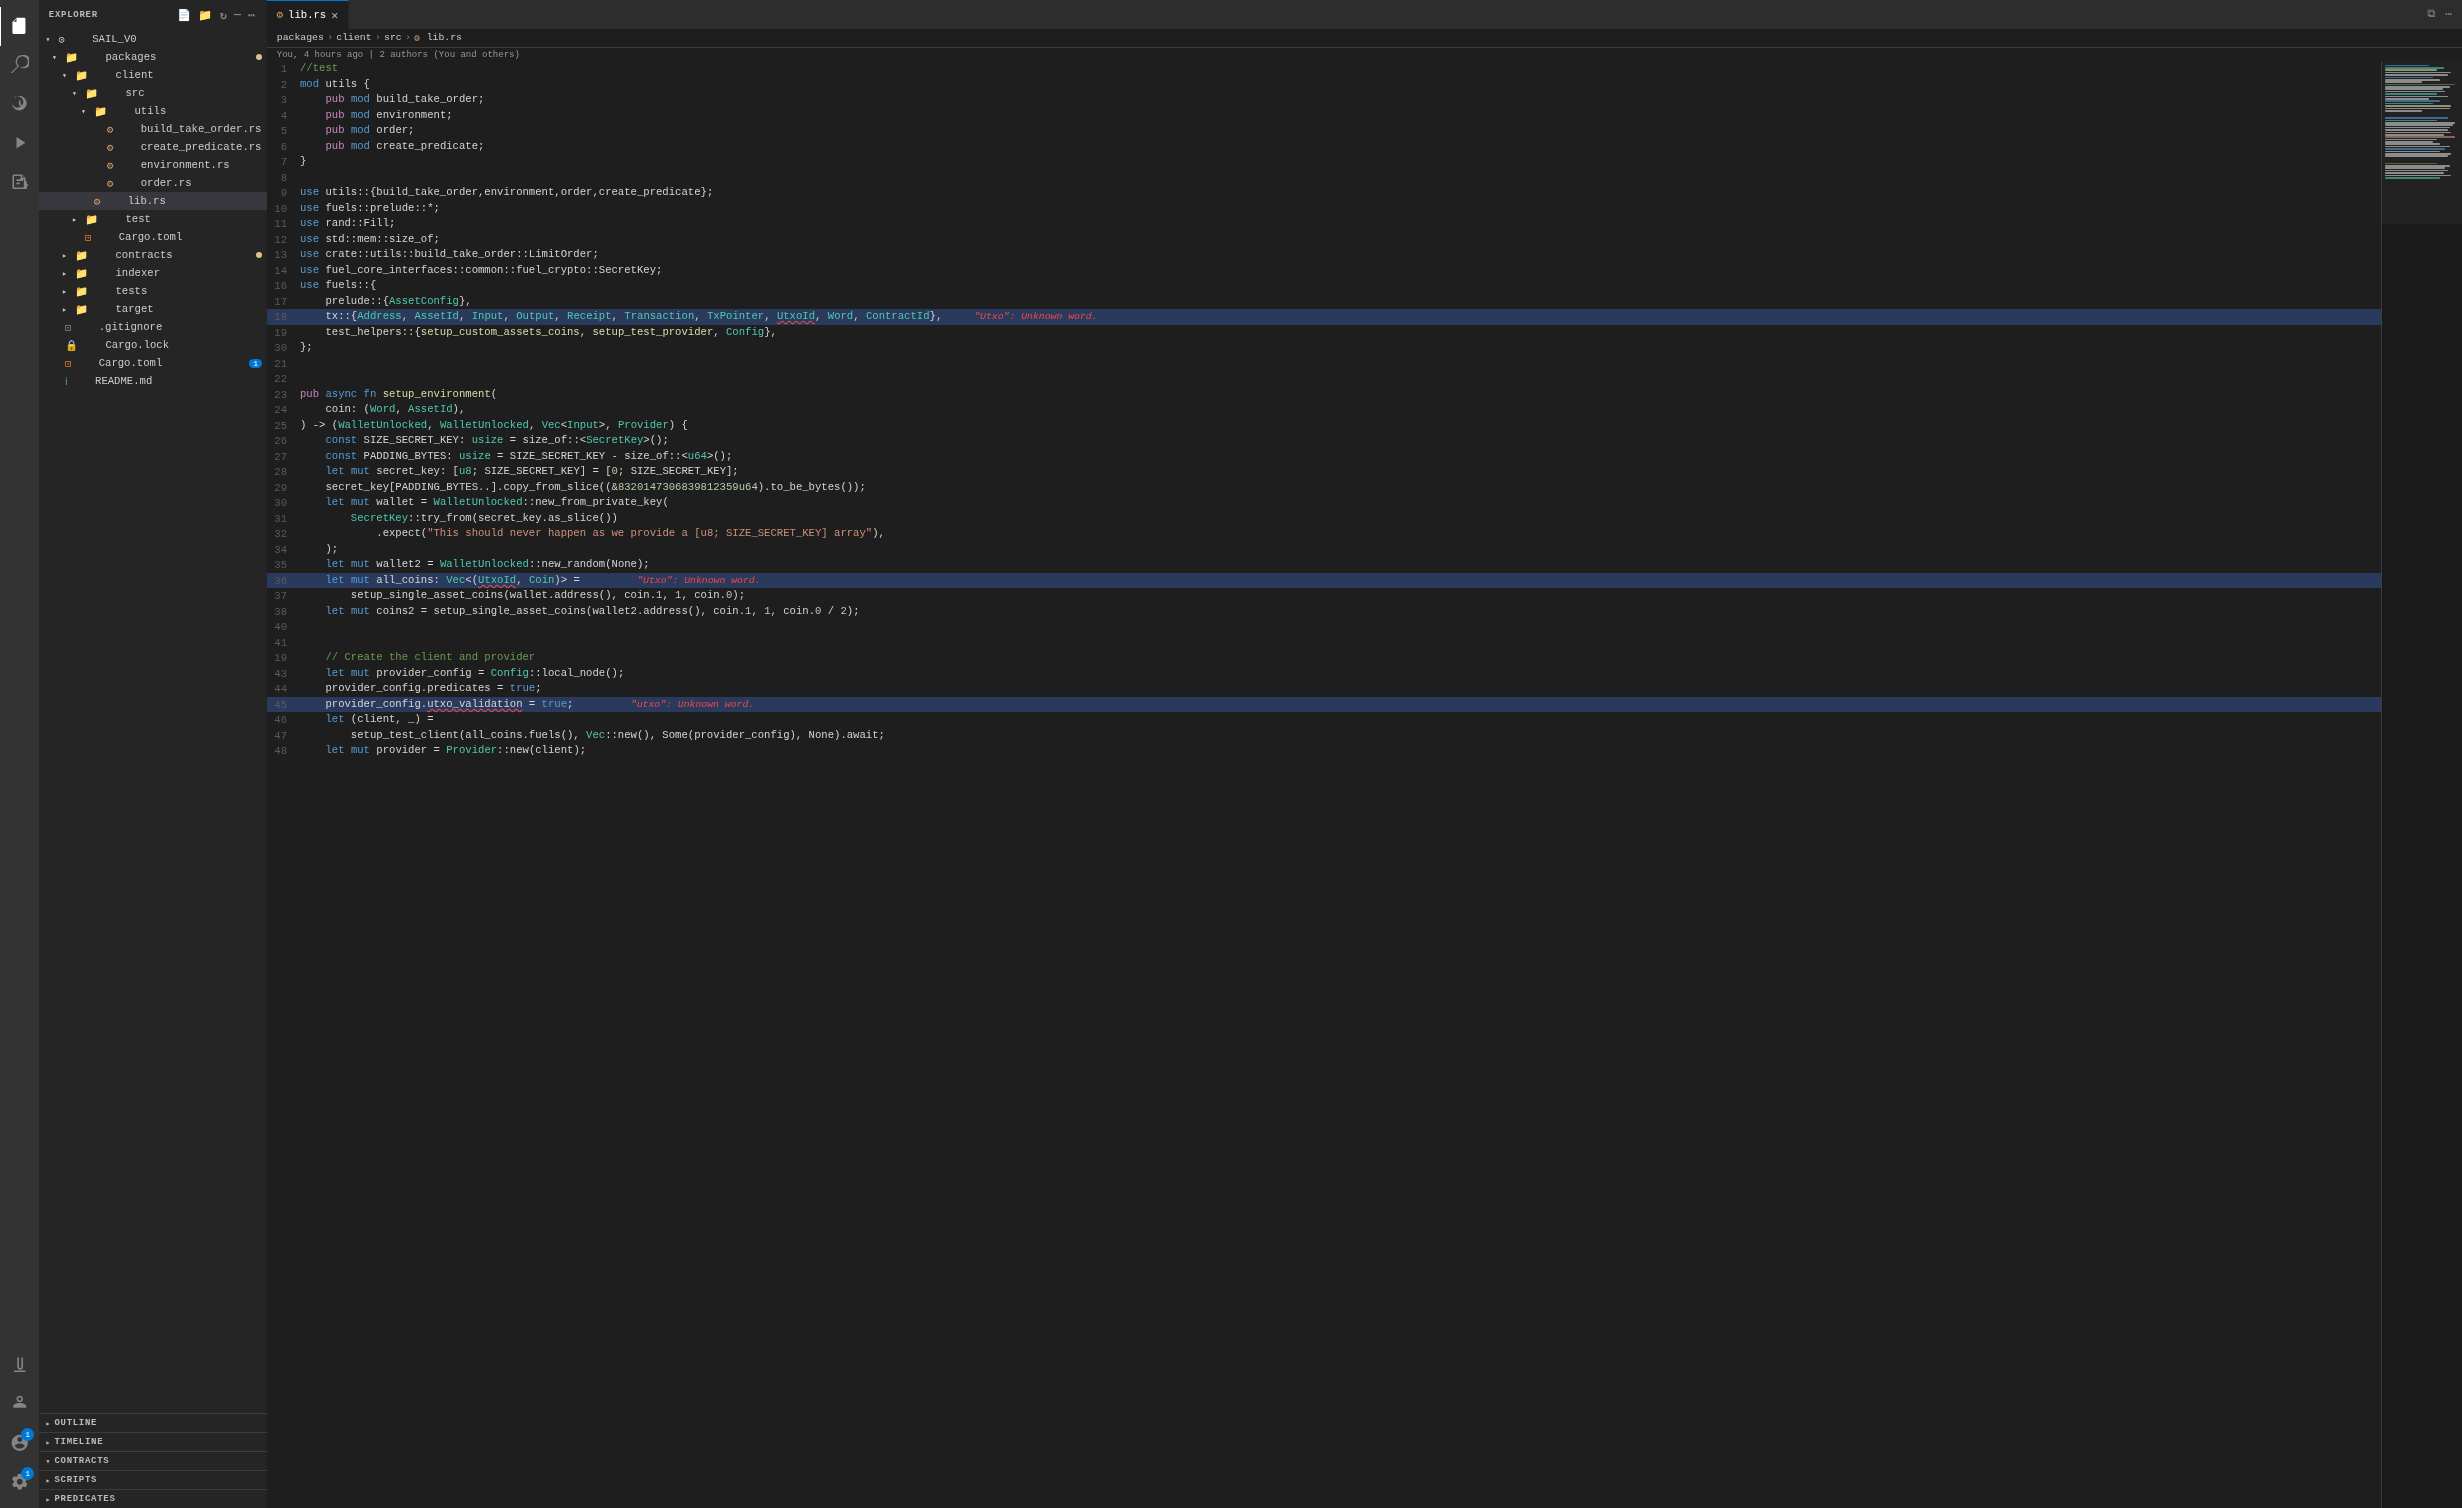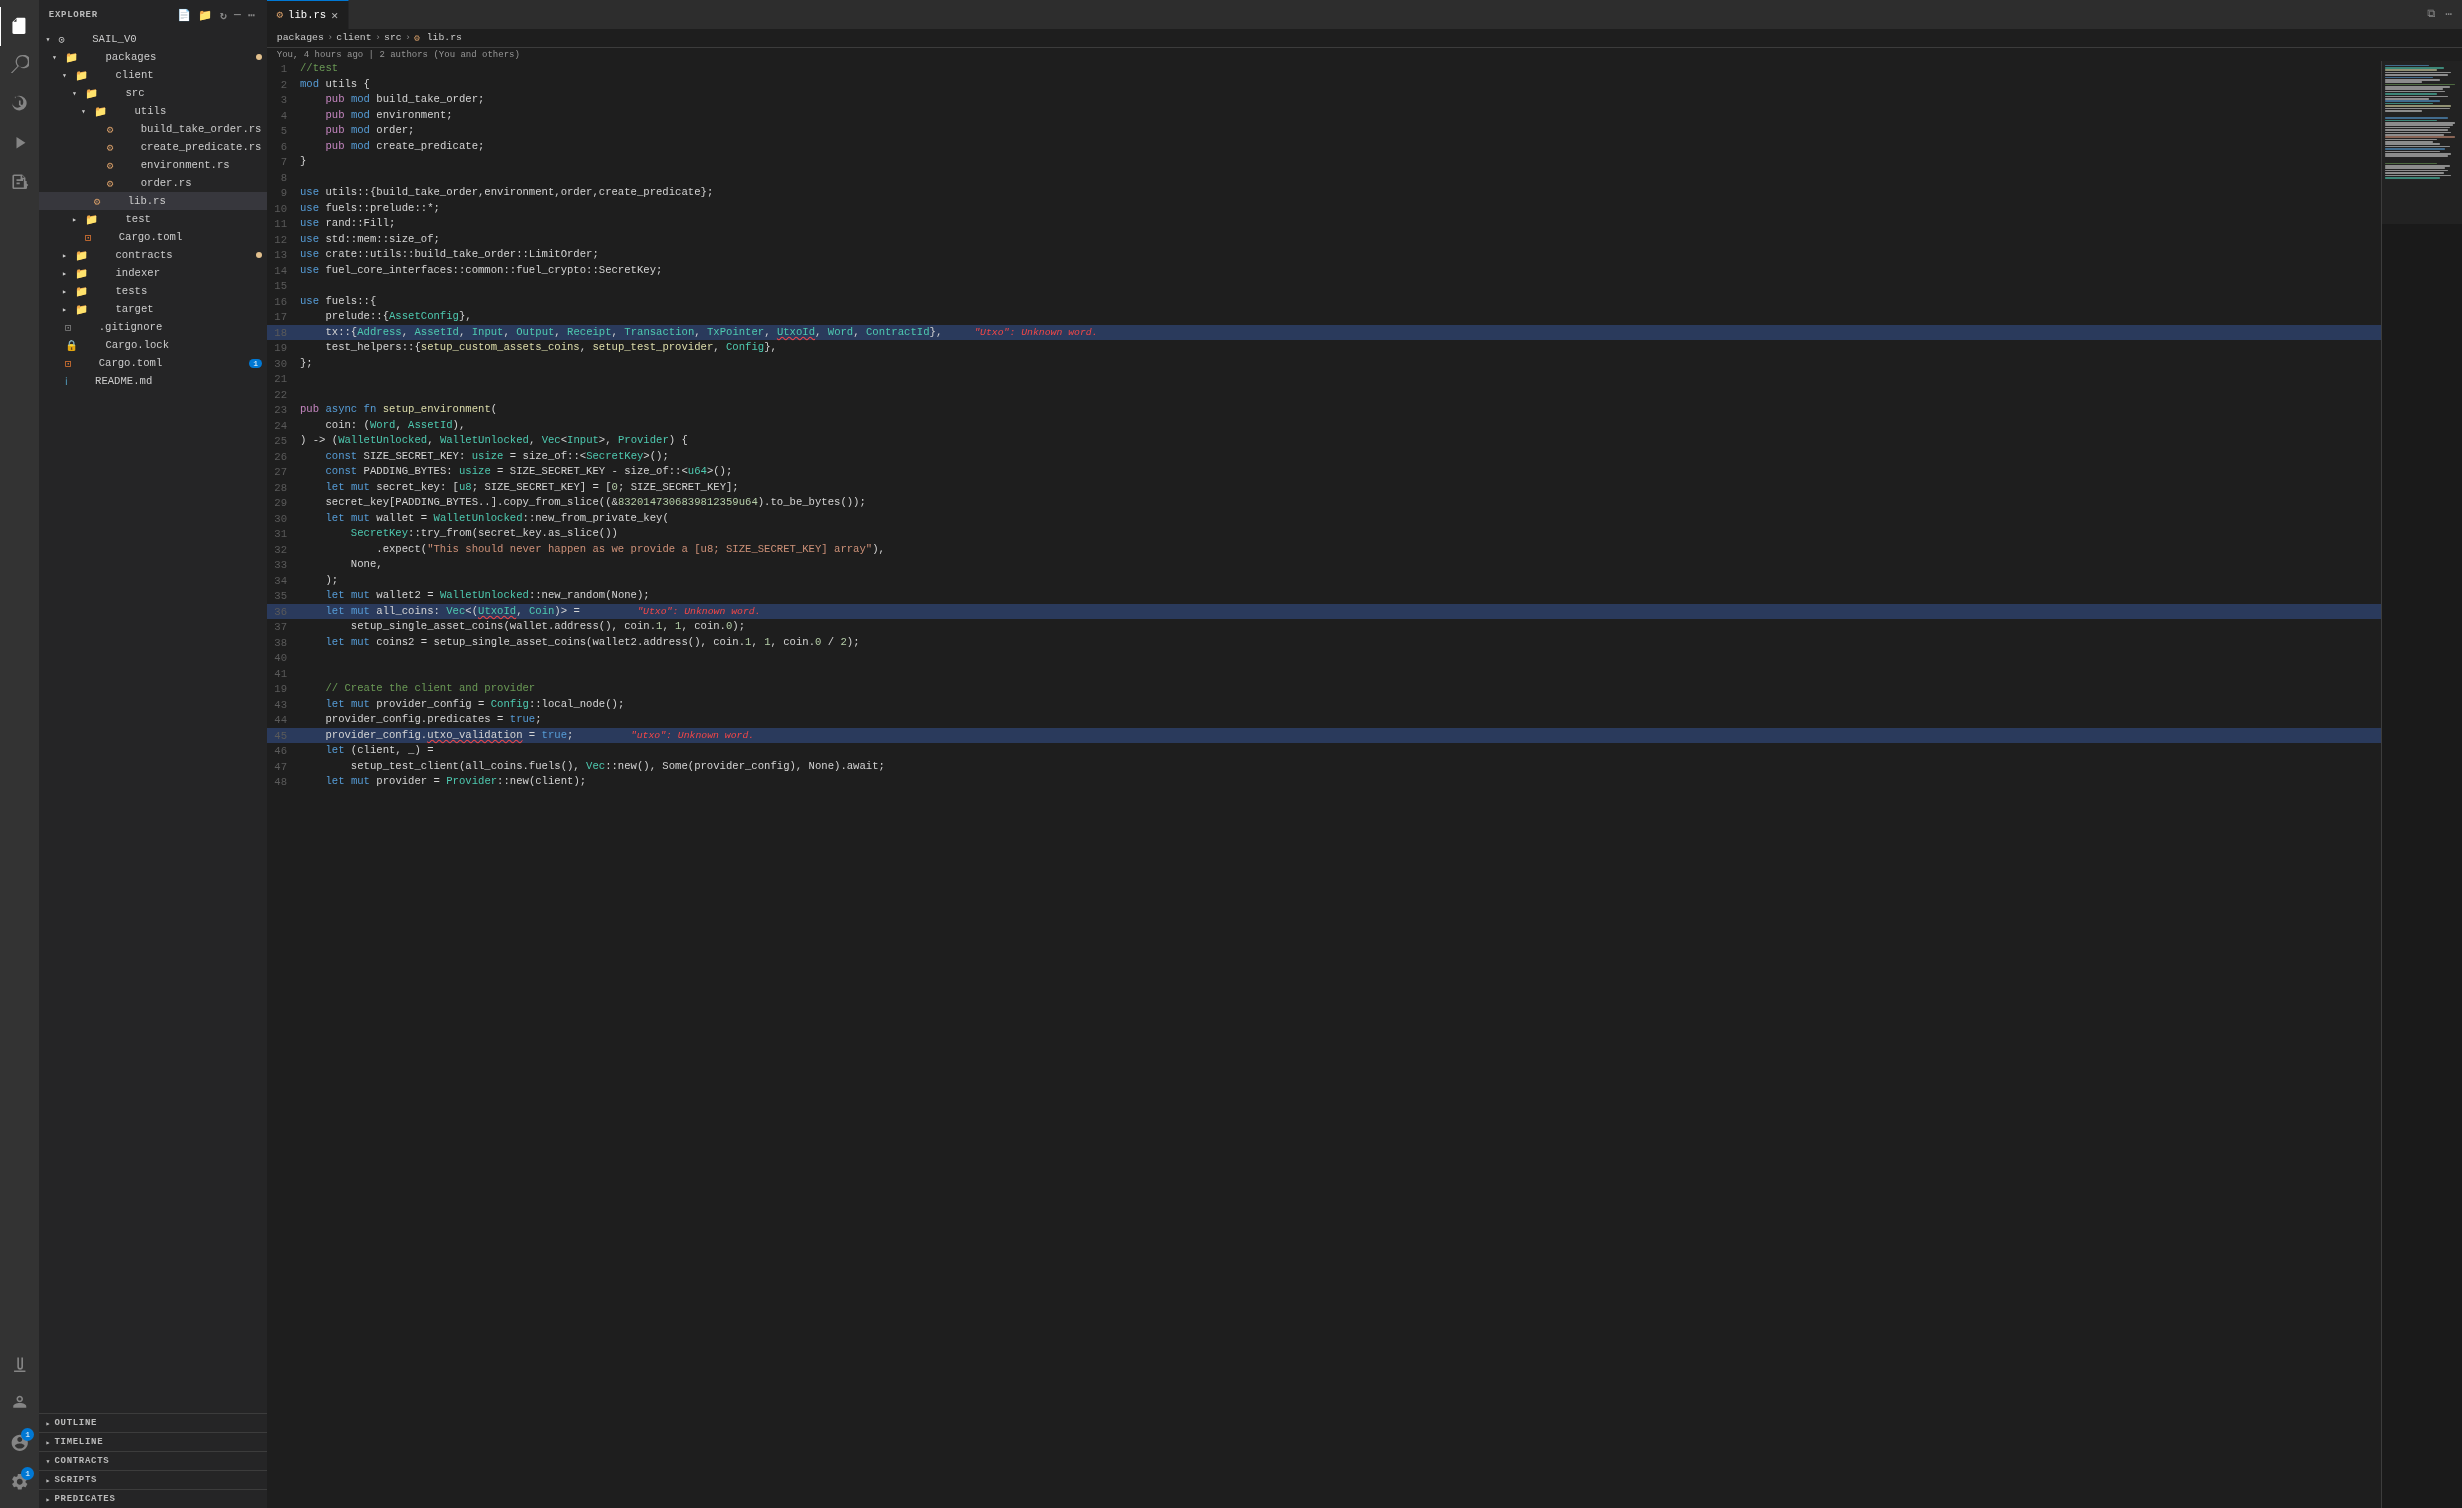--- a/index.html
+++ b/index.html
@@ -650,24 +650,20 @@
         <div class="code-line">
           <span class="line-num">13</span>
           <span class="line-content"><span class="kw">use</span><span class="plain"> crate::utils::build_take_order::LimitOrder;</span></span>
         </div>
 
         <div class="code-line">
           <span class="line-num">14</span>
           <span class="line-content"><span class="kw">use</span><span class="plain"> fuel_core_interfaces::common::fuel_crypto::SecretKey;</span></span>
         </div>
 
-        <div class="code-line">
-          <span class="line-num">15</span>
-          <span class="line-content"></span>
-        </div>
 
         <div class="code-line">
           <span class="line-num">16</span>
           <span class="line-content"><span class="kw">use</span><span class="plain"> fuels::</span><span class="punc">{</span></span>
         </div>
 
         <div class="code-line">
           <span class="line-num">17</span>
           <span class="line-content"><span class="plain">    prelude::</span><span class="punc">{</span><span class="type">AssetConfig</span><span class="punc">}</span><span class="plain">,</span></span>
         </div>
@@ -740,24 +736,20 @@
         <div class="code-line">
           <span class="line-num">31</span>
           <span class="line-content"><span class="plain">        </span><span class="type">SecretKey</span><span class="plain">::try_from(secret_key.as_slice())</span></span>
         </div>
 
         <div class="code-line">
           <span class="line-num">32</span>
           <span class="line-content"><span class="plain">            .expect(</span><span class="str">"This should never happen as we provide a [u8; SIZE_SECRET_KEY] array"</span><span class="plain">),</span></span>
         </div>
 
-        <div class="code-line">
-          <span class="line-num">33</span>
-          <span class="line-content"><span class="plain">        None,</span></span>
-        </div>
 
         <div class="code-line">
           <span class="line-num">34</span>
           <span class="line-content"><span class="plain">    );</span></span>
         </div>
 
         <div class="code-line">
           <span class="line-num">35</span>
           <span class="line-content"><span class="plain">    </span><span class="kw">let</span><span class="plain"> </span><span class="kw">mut</span><span class="plain"> wallet2 = </span><span class="type">WalletUnlocked</span><span class="plain">::new_random(None);</span></span>
         </div>

